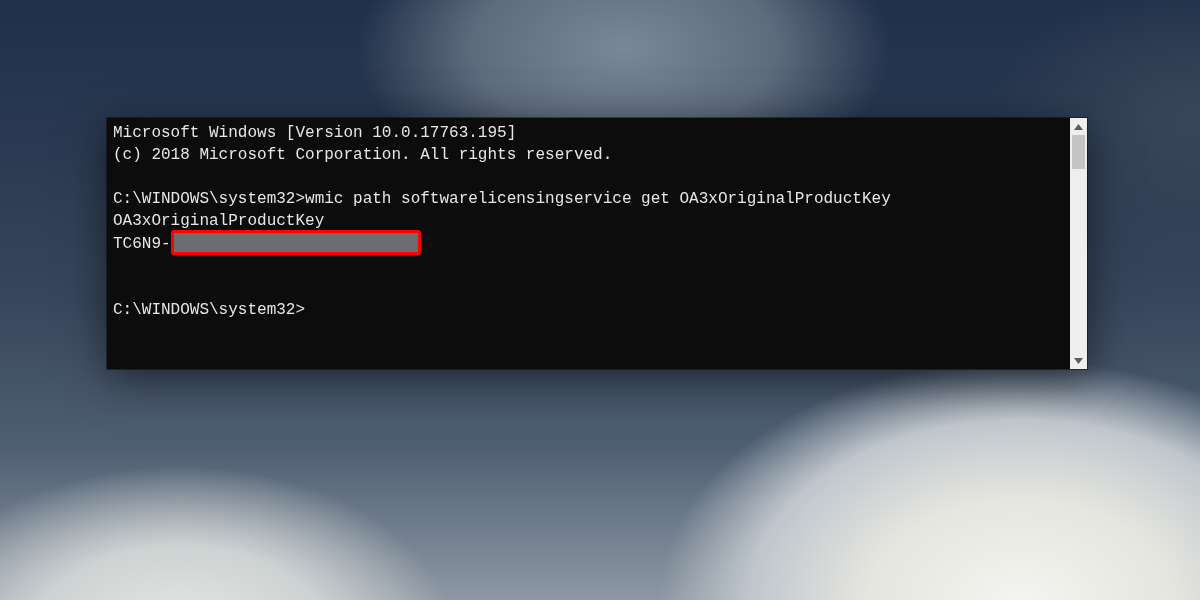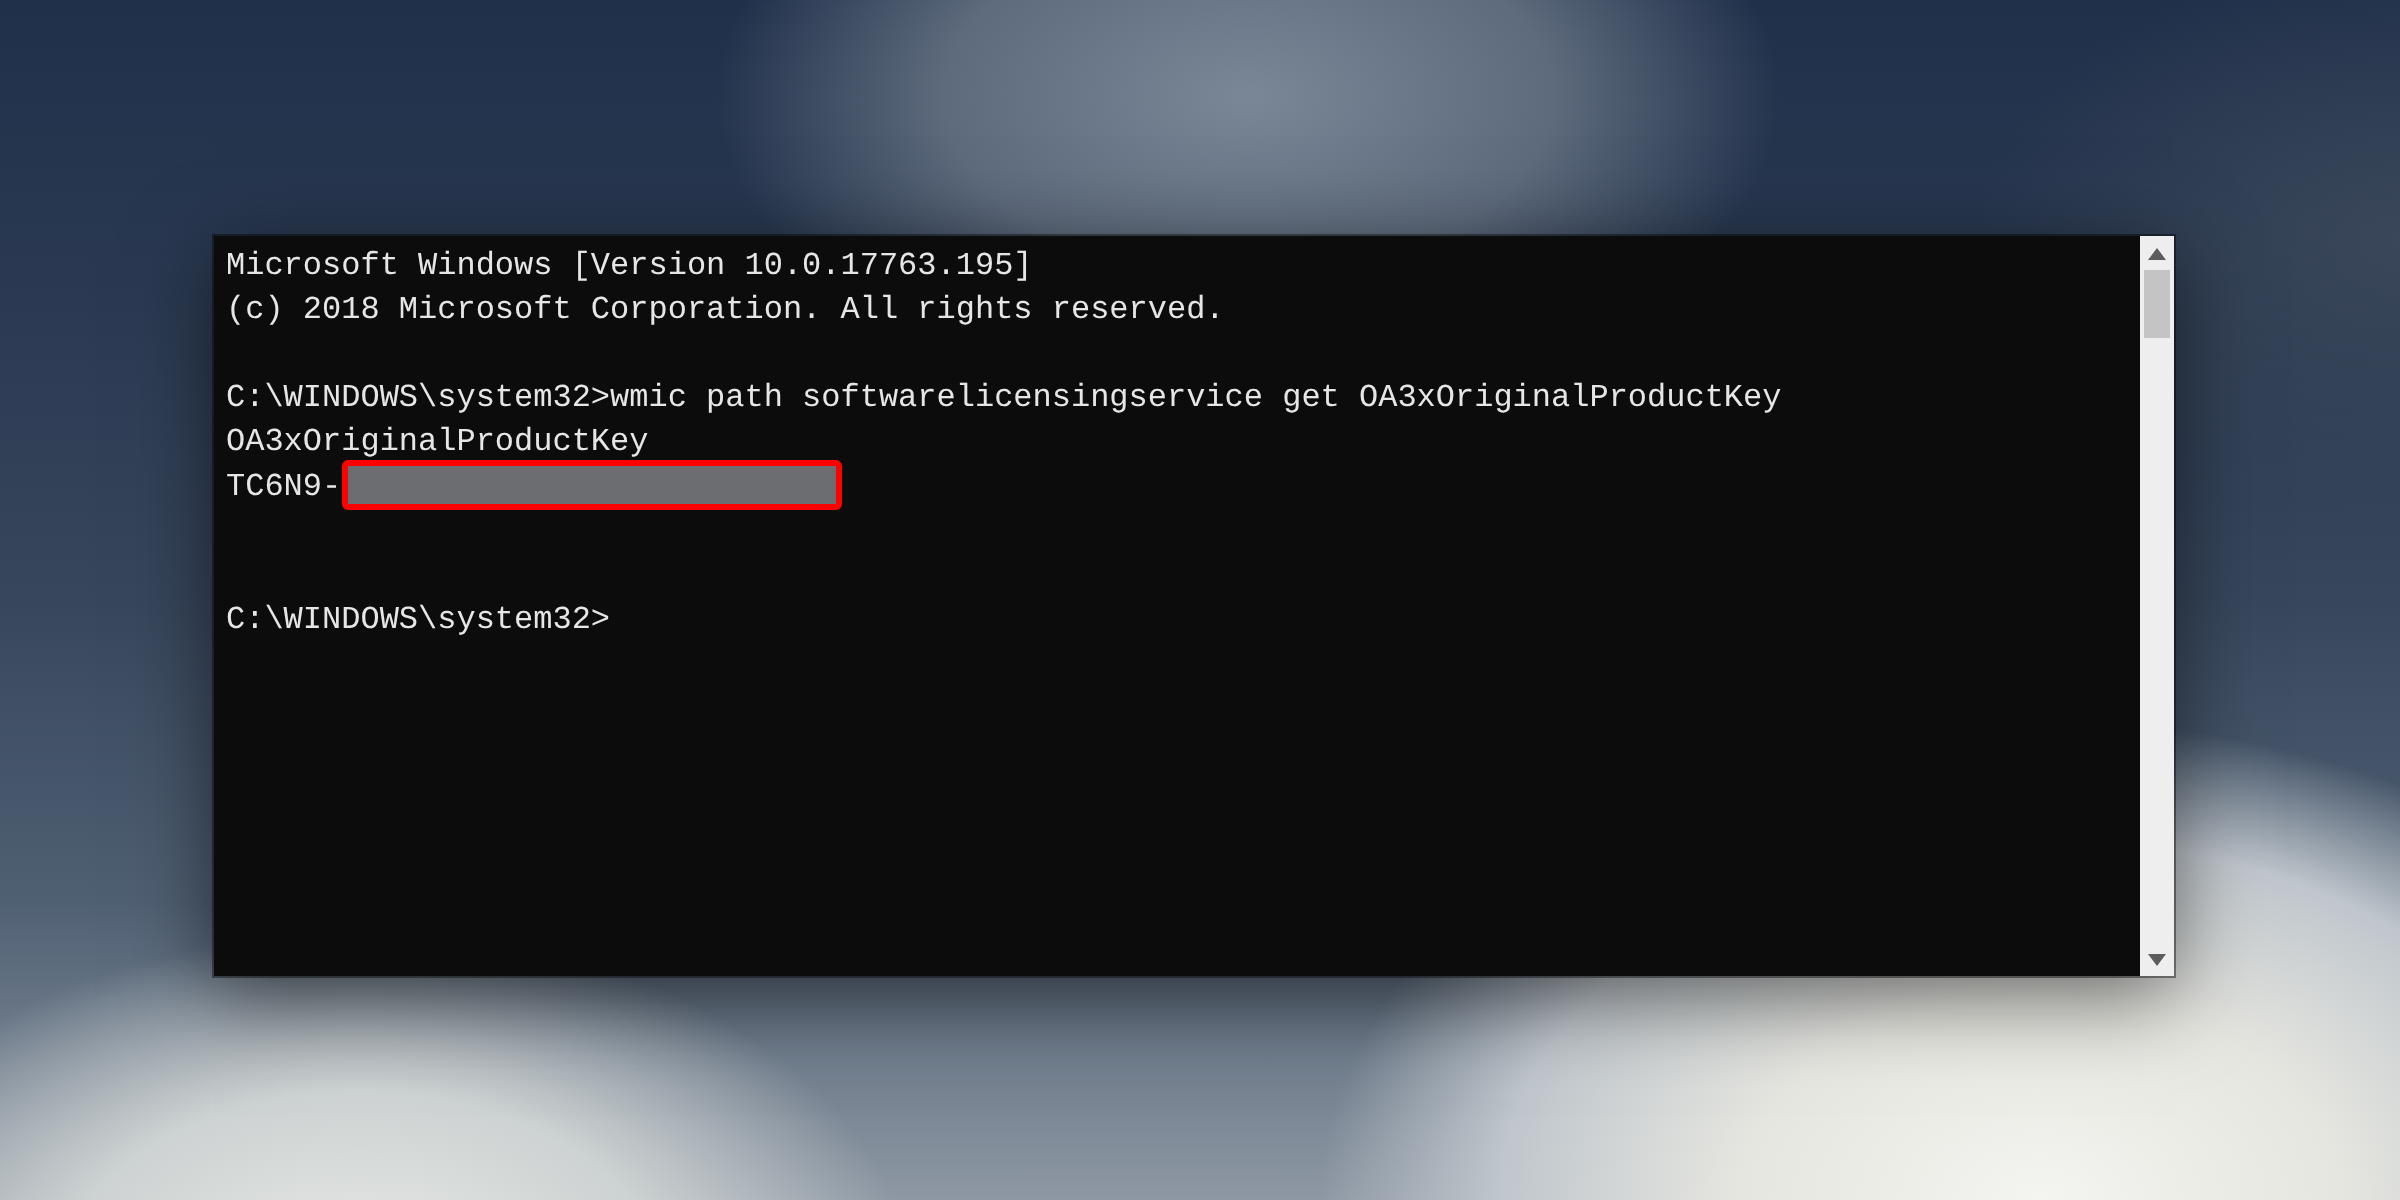--- a/index.html
+++ b/index.html
@@ -25,21 +25,21 @@
   .sysicon{
     width:16px;height:12px;margin:0 6px 0 8px;display:inline-flex;
     background:#fff;border:1px solid #000;position:relative;box-sizing:border-box;
   }
   .sysicon::before{content:"";position:absolute;left:2px;top:2px;width:4px;height:2px;background:#000;box-shadow:0 3px 0 #000, 6px 0 0 #000, 6px 3px 0 #000}
   .title{flex:0 0 auto}
   .spacer{flex:1}
   .winbtn{width:46px;height:26px;display:flex;align-items:center;justify-content:center;color:#fff}
   .winbtn svg{display:block}
   
-  .client{position:relative;background:#0c0c0c;height:370px}
+  .client{position:relative;background:#0c0c0c;height:251px}
   .scrollbar{position:absolute;right:0;top:0;bottom:0;width:17px;background:#eeeeee}
   .sbbtn{position:absolute;left:0;width:17px;height:17px;display:flex;align-items:center;justify-content:center;color:#5c5c5c;background:#eeeeee}
   .sbbtn.up{top:0}
   .sbbtn.dn{bottom:0}
   .thumb{position:absolute;left:2px;top:17px;width:13px;height:34px;background:#c4c4c4}
   .console{
     position:absolute;left:0;right:17px;top:0;bottom:0;padding:4px 6px;
     font-family:Consolas,"Courier New",monospace;font-size:16px;line-height:22px;color:#e6e6e6;
     white-space:pre;
   }

